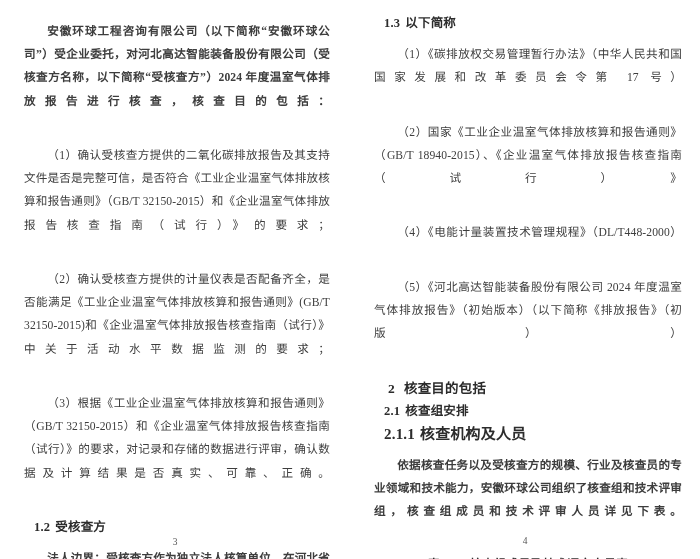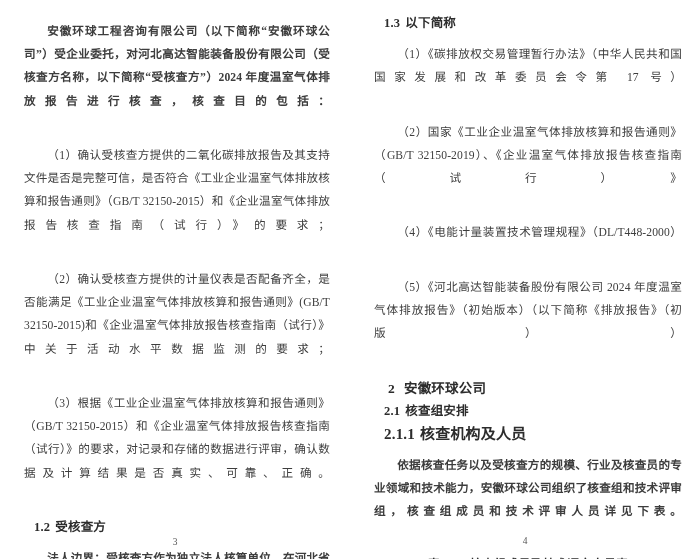--- a/index.html
+++ b/index.html
@@ -136,25 +136,25 @@
     </div>
     <div class="folio">3</div>
   </div>
 
   <div class="page page-right">
     <div class="page-inner">
 
       <h2 class="h-lvl2"><span class="num">1.3</span><span>以下简称</span></h2>
 
       <p class="para indent-list">（1）《碳排放权交易管理暂行办法》（中华人民共和国国家发展和改革委员会令第 17 号）</p>
-      <p class="para indent-list">（2）国家《工业企业温室气体排放核算和报告通则》（GB/T 32150-2019）、《企业温室气体排放报告核查指南（试行）》</p>
+      <p class="para indent-list">（2）国家《工业企业温室气体排放核算和报告通则》（GB/T 18940-2015）、《企业温室气体排放报告核查指南（试行）》</p>
       <p class="para indent-list">（4）《电能计量装置技术管理规程》（DL/T448-2000）</p>
       <p class="para indent-list">（5）《河北高达智能装备股份有限公司 2024 年度温室气体排放报告》（初始版本）（以下简称《排放报告》（初版））</p>
 
-      <h1 class="h-lvl1 tight"><span class="num">2</span><span>安徽环球公司</span></h1>
+      <h1 class="h-lvl1 tight"><span class="num">2</span><span>核查目的包括</span></h1>
 
       <h2 class="h-lvl2"><span class="num">2.1</span><span>核查组安排</span></h2>
 
       <h3 class="h-lvl3"><span class="num">2.1.1</span><span>核查机构及人员</span></h3>
 
       <p class="para indent">依据核查任务以及受核查方的规模、行业及核查员的专业领域和技术能力，安徽环球公司组织了核查组和技术评审组，核查组成员和技术评审人员详见下表。</p>
 
       <div class="table-caption"><span class="cap-num">表 2-1</span><span>核查组成员及技术评审人员表</span></div>
 
     </div>

